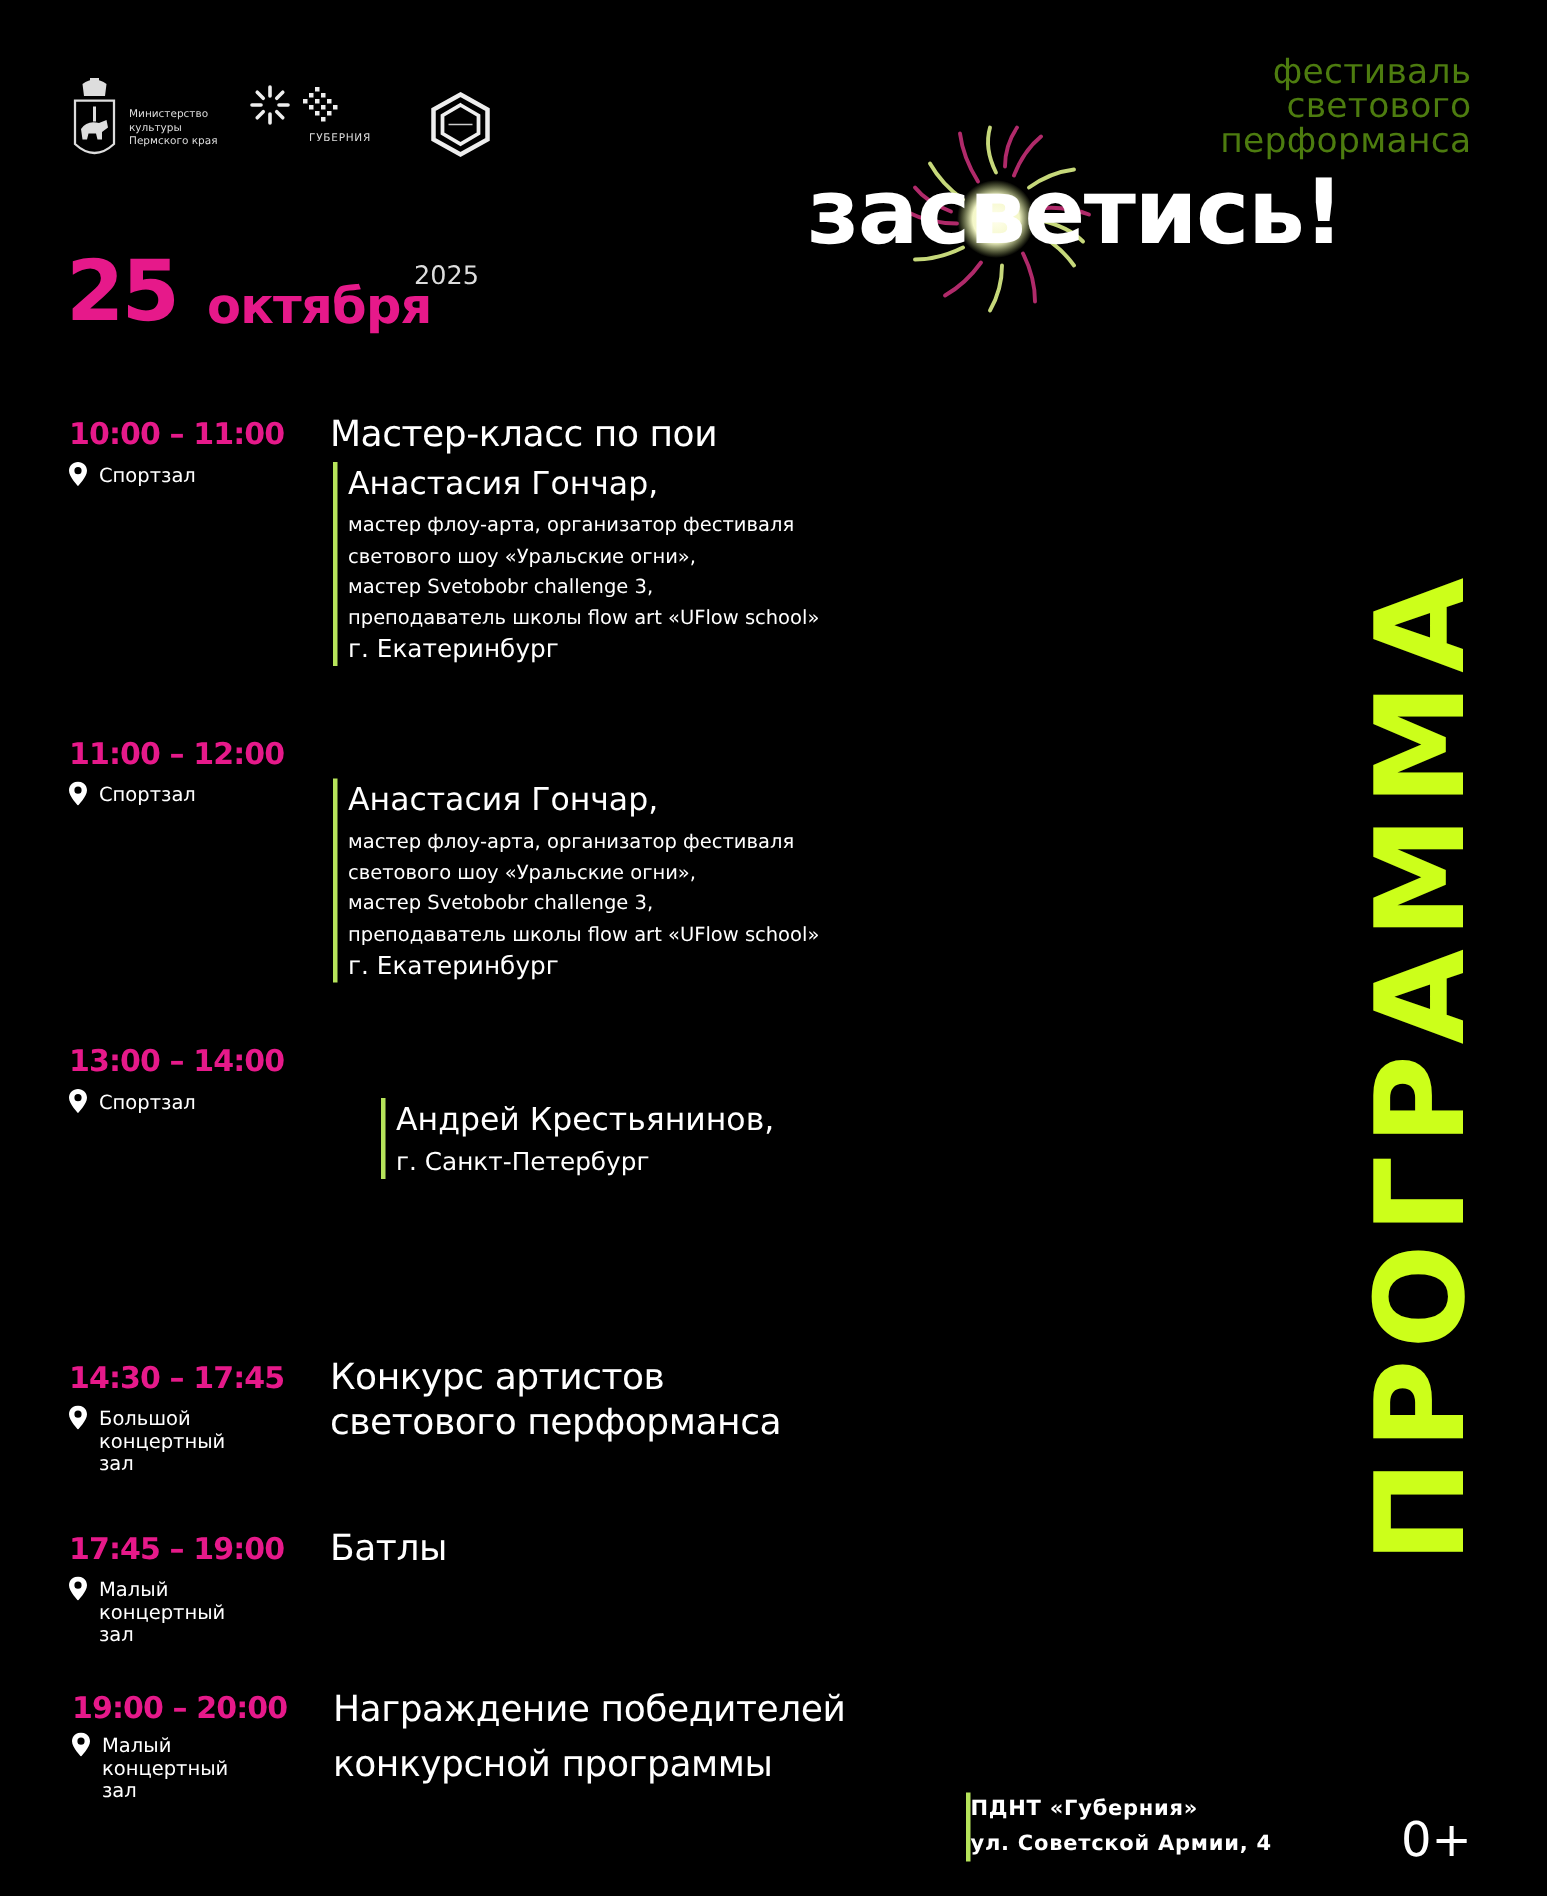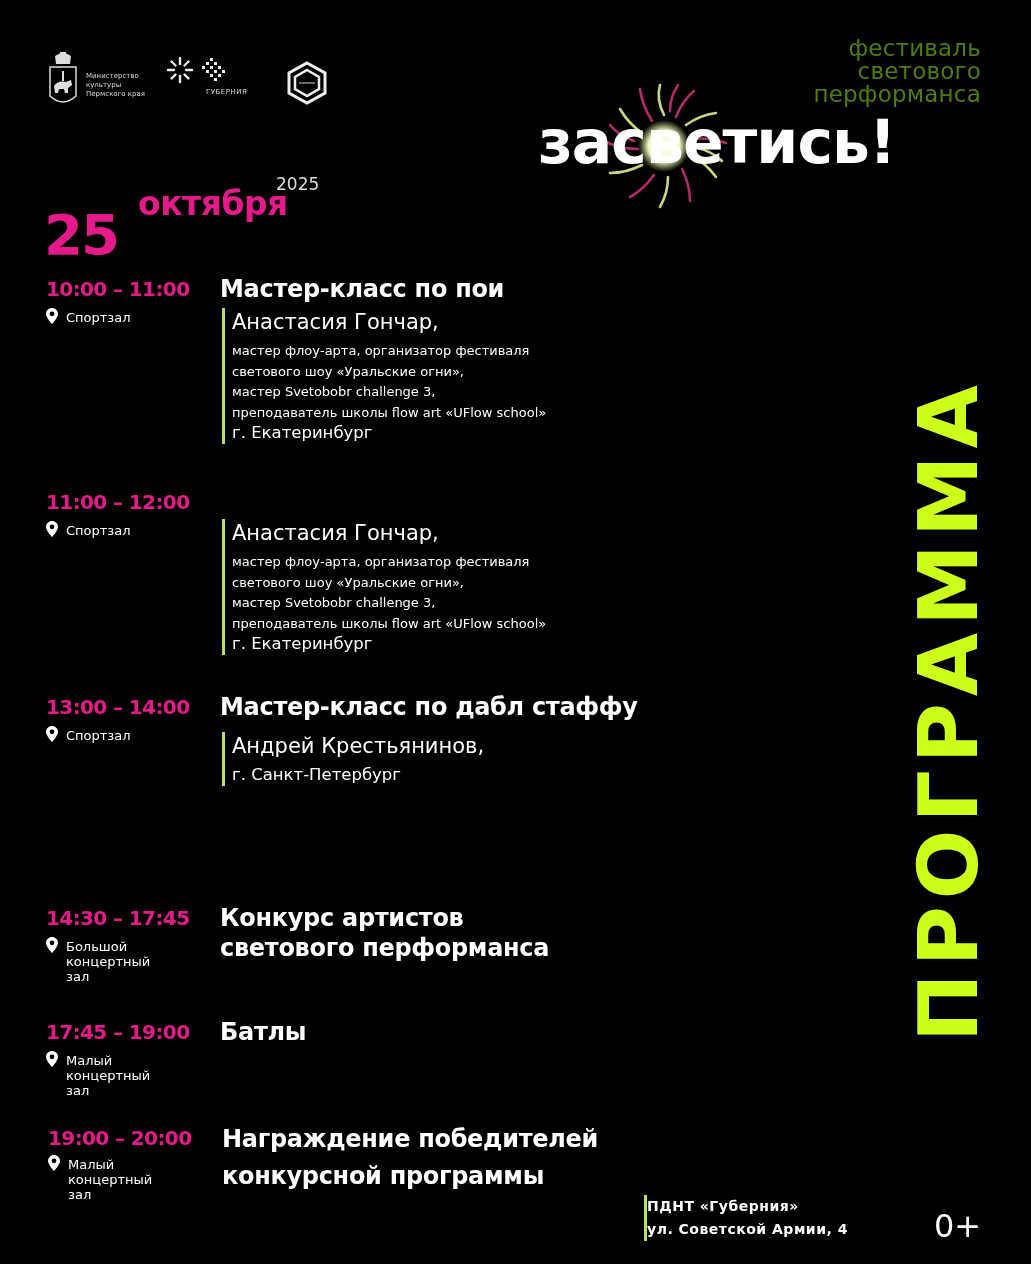--- a/index.html
+++ b/index.html
@@ -13,30 +13,30 @@
     .logo-gub { position: absolute; left: 120px; top: 4px; width: 90px; height: 52px; }
     .logo-gub .txt { position: absolute; left: 40px; top: 32px; font-size: 7px; letter-spacing: 0.5px; color: #ddd; }
     .logo-cc { position: absolute; left: 238px; top: 8px; width: 46px; height: 46px; }
 
     .fest { position: absolute; right: 50px; top: 37px; text-align: right; color: #4d7c0f; font-family: "DejaVu Sans", sans-serif; font-size: 23px; line-height: 23px; letter-spacing: 0.2px; }
     .brand { position: absolute; left: 538px; top: 103px; width: 450px; height: 80px; }
     .brand-text { position: absolute; left: 0; top: 4px; font-family: "DejaVu Sans", sans-serif; font-weight: bold; font-size: 60px; letter-spacing: -1px; color: #fff; line-height: 70px; white-space: nowrap; }
     .brand-burst { position: absolute; left: 56px; top: -22px; width: 140px; height: 130px; }
 
     .date { position: absolute; left: 44px; top: 160px; height: 70px; }
-    .date-day { position: absolute; left: 0; top: 0; font-family: "DejaVu Sans", sans-serif; font-weight: bold; font-size: 56px; color: #e6198a; letter-spacing: -2px; line-height: 70px; margin-top: 40px; }
+    .date-day { position: absolute; left: 0; top: 0; font-family: "DejaVu Sans", sans-serif; font-weight: bold; font-size: 56px; color: #e6198a; letter-spacing: -2px; line-height: 70px; }
     .date-month { position: absolute; left: 94px; top: 24px; font-family: "DejaVu Sans", sans-serif; font-weight: bold; font-size: 33px; color: #e6198a; letter-spacing: -0.5px; line-height: 40px; }
     .date-year { position: absolute; left: 232px; top: 14px; font-size: 17px; color: #ddd; }
 
     .vertical { position: absolute; left: 908px; top: 275px; width: 80px; height: 870px; }
     .vertical span { position: absolute; left: 50%; top: 50%; transform: translate(-50%, -50%) rotate(-90deg); font-family: "DejaVu Sans", sans-serif; font-weight: bold; font-size: 82px; letter-spacing: 7px; color: #ccff1a; white-space: nowrap; }
 
     .event { position: absolute; left: 44px; width: 740px; }
     .ev-time { position: absolute; left: 2px; top: 0; font-family: "DejaVu Sans", sans-serif; font-weight: bold; font-size: 20px; color: #e6198a; letter-spacing: -0.6px; white-space: nowrap; line-height: 26px; }
-    .ev-title { position: absolute; left: 176px; top: -2px; font-family: "DejaVu Sans", sans-serif; font-weight: bold; font-size: 24px; color: #fff; line-height: 30px; letter-spacing: -0.3px; white-space: nowrap; }
+    .ev-title { position: absolute; left: 176px; top: -2px; font-family: "DejaVu Sans", sans-serif; font-weight: normal; font-size: 24px; color: #fff; line-height: 30px; letter-spacing: -0.3px; white-space: nowrap; }
     .ev-loc { position: absolute; left: 2px; top: 34px; display: flex; align-items: flex-start; }
     .ev-loc .pin { width: 12px; height: 16px; margin-right: 8px; margin-top: -2px; flex: none; }
     .ev-loc .loc-text { font-size: 13px; line-height: 15px; color: #fff; width: 110px; white-space: pre-line; }
     .ev-speaker { position: absolute; left: 178px; top: 32px; border-left: 3px solid #b6e35a; padding-left: 7px; }
     .sp-name { font-size: 21px; line-height: 28px; color: #fff; margin-bottom: 5px; white-space: nowrap; }
     .sp-desc { font-size: 13px; line-height: 20.5px; color: #fff; white-space: pre-line; }
     .sp-city { font-size: 16.5px; line-height: 20.5px; color: #fff; }
 
     .footer-venue { position: absolute; left: 644px; top: 1195px; border-left: 3px solid #b6e35a; }
     .footer-venue div { font-family: "DejaVu Sans", sans-serif; font-weight: bold; font-size: 14px; line-height: 23px; color: #fff; letter-spacing: 0.5px; white-space: nowrap; }
@@ -178,28 +178,27 @@
     <div class="sp-desc">мастер флоу-арта, организатор фестиваля
 светового шоу «Уральские огни»,
 мастер Svetobobr challenge 3,
 преподаватель школы flow art «UFlow school»</div>
     <div class="sp-city">г. Екатеринбург</div>
   </div>
 </div>
 
 <div class="event" style="top:694px;height:180px;">
   <div class="ev-time">13:00 – 14:00</div>
-  <div class="ev-title">Мастер-класс по дабл стаффу</div>
   <div class="ev-loc">
     <svg class="pin" viewBox="0 0 12 16">
         <path d="M6 0C2.7 0 0 2.6 0 5.8 0 10 6 16 6 16s6-6 6-10.2C12 2.6 9.3 0 6 0zm0 8.2a2.4 2.4 0 110-4.8 2.4 2.4 0 010 4.8z" fill="#fff"></path>
       </svg>
     <span class="loc-text">Спортзал</span>
   </div>
-  <div class="ev-speaker" style="top:38px;">
+  <div class="ev-speaker" style="top:38px;margin-left:32px;">
     <div class="sp-name">Андрей Крестьянинов,</div>
     <div class="sp-city">г. Санкт-Петербург</div>
   </div>
 </div>
 
 <div class="event" style="top:905px;height:90px;">
   <div class="ev-time">14:30 – 17:45</div>
   <div class="ev-title">
     <div>Конкурс артистов</div>
     <div>светового перформанса</div>

